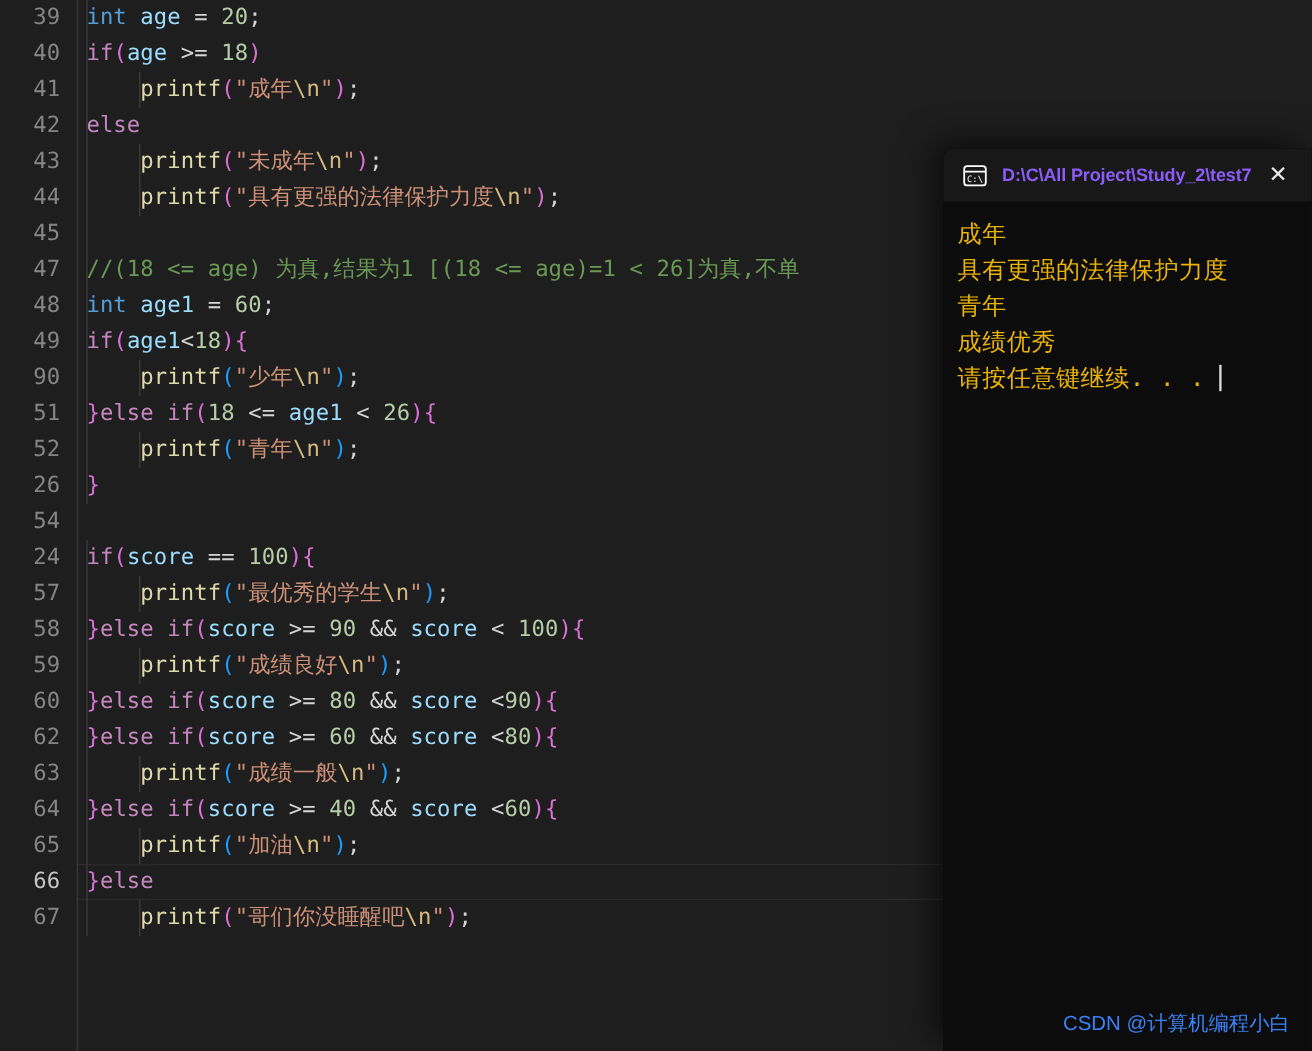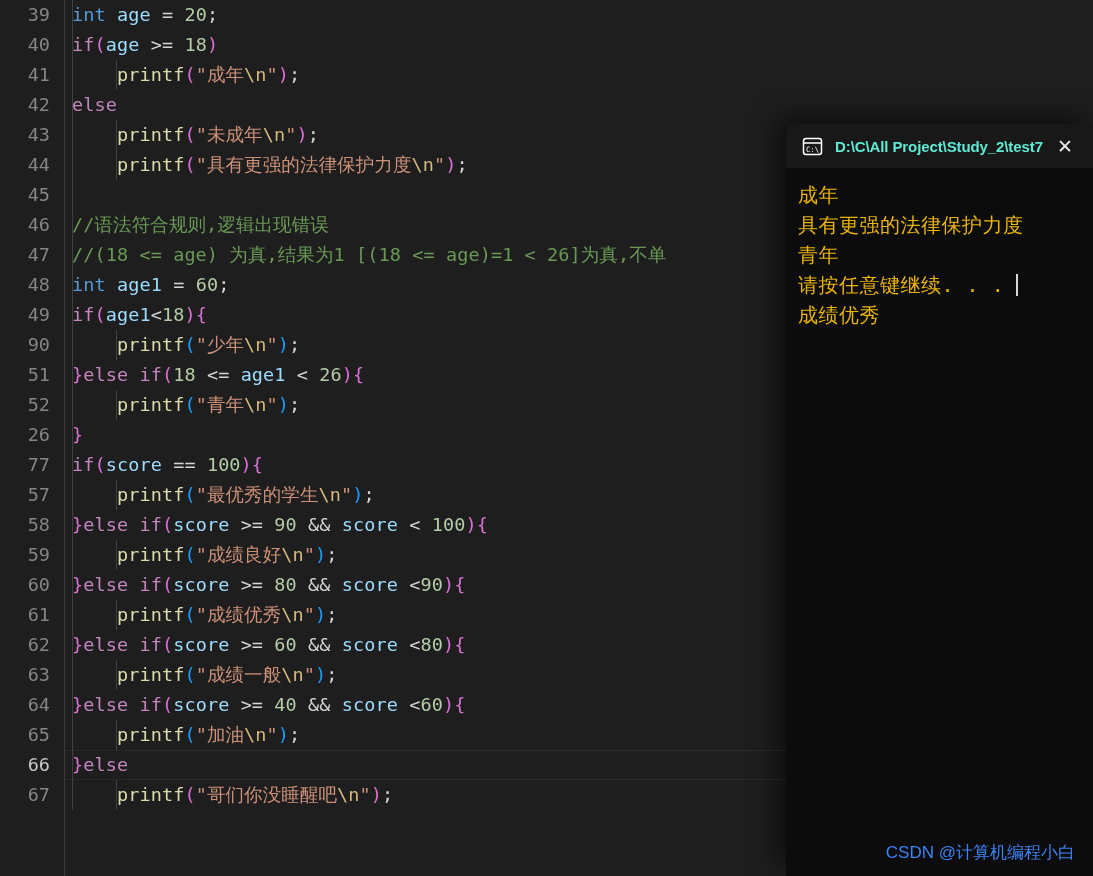--- a/index.html
+++ b/index.html
@@ -135,21 +135,21 @@
   }
 
   #console-icon {
     width: 21px;
     height: 21px;
     flex: 0 0 auto;
     margin-right: 12px;
   }
 
   #console-title {
-    color: #5eead4;
+    color: #8b5cf6;
     font-size: 15px;
     font-weight: bold;
     font-family: "Liberation Sans", "DejaVu Sans", sans-serif;
     white-space: nowrap;
     overflow: hidden;
     max-width: 218px;
     letter-spacing: -0.1px;
   }
 
   #console-close {
@@ -211,34 +211,33 @@
   <div id="gutter-rule"></div>
 
   <div id="code-area">
       <div class="line"><span class="lno">39</span><span class="guide" style="left: 72px;"></span><span class="ltext"><span class="t-key">int</span><span class="t-op"> </span><span class="t-var">age</span><span class="t-op"> = </span><span class="t-num">20</span><span class="t-punc">;</span></span></div>
       <div class="line"><span class="lno">40</span><span class="guide" style="left: 72px;"></span><span class="ltext"><span class="t-ctrl">if</span><span class="t-paren1">(</span><span class="t-var">age</span><span class="t-op"> &gt;= </span><span class="t-num">18</span><span class="t-paren1">)</span></span></div>
       <div class="line"><span class="lno">41</span><span class="guide" style="left: 72px;"></span><span class="guide" style="left: 116.48px;"></span><span class="ltext"><span class="t-fn">    printf</span><span class="t-paren1">(</span><span class="t-str">"成年</span><span class="t-esc">\n</span><span class="t-str">"</span><span class="t-paren1">)</span><span class="t-punc">;</span></span></div>
       <div class="line"><span class="lno">42</span><span class="guide" style="left: 72px;"></span><span class="ltext"><span class="t-ctrl">else</span></span></div>
       <div class="line"><span class="lno">43</span><span class="guide" style="left: 72px;"></span><span class="guide" style="left: 116.48px;"></span><span class="ltext"><span class="t-fn">    printf</span><span class="t-paren1">(</span><span class="t-str">"未成年</span><span class="t-esc">\n</span><span class="t-str">"</span><span class="t-paren1">)</span><span class="t-punc">;</span></span></div>
       <div class="line"><span class="lno">44</span><span class="guide" style="left: 72px;"></span><span class="guide" style="left: 116.48px;"></span><span class="ltext"><span class="t-fn">    printf</span><span class="t-paren1">(</span><span class="t-str">"具有更强的法律保护力度</span><span class="t-esc">\n</span><span class="t-str">"</span><span class="t-paren1">)</span><span class="t-punc">;</span></span></div>
       <div class="line"><span class="lno">45</span><span class="guide" style="left: 72px;"></span><span class="ltext"></span></div>
-      <div class="line"><span class="lno">46</span><span class="guide" style="left: 72px;"></span><span class="ltext"><span class="t-comment">//语法符合规则,逻辑出现错误</span></span></div>
       <div class="line"><span class="lno">47</span><span class="guide" style="left: 72px;"></span><span class="ltext"><span class="t-comment">//(18 &lt;= age) 为真,结果为1 [(18 &lt;= age)=1 &lt; 26]为真,不单</span></span></div>
       <div class="line"><span class="lno">48</span><span class="guide" style="left: 72px;"></span><span class="ltext"><span class="t-key">int</span><span class="t-op"> </span><span class="t-var">age1</span><span class="t-op"> = </span><span class="t-num">60</span><span class="t-punc">;</span></span></div>
       <div class="line"><span class="lno">49</span><span class="guide" style="left: 72px;"></span><span class="ltext"><span class="t-ctrl">if</span><span class="t-paren1">(</span><span class="t-var">age1</span><span class="t-op">&lt;</span><span class="t-num">18</span><span class="t-paren1">)</span><span class="t-paren1">{</span></span></div>
       <div class="line"><span class="lno">90</span><span class="guide" style="left: 72px;"></span><span class="guide" style="left: 116.48px;"></span><span class="ltext"><span class="t-fn">    printf</span><span class="t-paren2">(</span><span class="t-str">"少年</span><span class="t-esc">\n</span><span class="t-str">"</span><span class="t-paren2">)</span><span class="t-punc">;</span></span></div>
       <div class="line"><span class="lno">51</span><span class="guide" style="left: 72px;"></span><span class="ltext"><span class="t-paren1">}</span><span class="t-ctrl">else</span><span class="t-op"> </span><span class="t-ctrl">if</span><span class="t-paren1">(</span><span class="t-num">18</span><span class="t-op"> &lt;= </span><span class="t-var">age1</span><span class="t-op"> &lt; </span><span class="t-num">26</span><span class="t-paren1">)</span><span class="t-paren1">{</span></span></div>
       <div class="line"><span class="lno">52</span><span class="guide" style="left: 72px;"></span><span class="guide" style="left: 116.48px;"></span><span class="ltext"><span class="t-fn">    printf</span><span class="t-paren2">(</span><span class="t-str">"青年</span><span class="t-esc">\n</span><span class="t-str">"</span><span class="t-paren2">)</span><span class="t-punc">;</span></span></div>
       <div class="line"><span class="lno">26</span><span class="guide" style="left: 72px;"></span><span class="ltext"><span class="t-paren1">}</span></span></div>
-      <div class="line"><span class="lno">77</span><span class="guide" style="left: 72px;"></span><span class="ltext"><span class="t-ctrl">if</span><span class="t-paren1">(</span><span class="t-var">score</span><span class="t-op"> == </span><span class="t-num">100</span><span class="t-paren1">)</span><span class="t-paren1">{</span></span></div>
+      <div class="line"><span class="lno">54</span><span class="ltext"></span></div>
+      <div class="line"><span class="lno">24</span><span class="guide" style="left: 72px;"></span><span class="ltext"><span class="t-ctrl">if</span><span class="t-paren1">(</span><span class="t-var">score</span><span class="t-op"> == </span><span class="t-num">100</span><span class="t-paren1">)</span><span class="t-paren1">{</span></span></div>
       <div class="line"><span class="lno">57</span><span class="guide" style="left: 72px;"></span><span class="guide" style="left: 116.48px;"></span><span class="ltext"><span class="t-fn">    printf</span><span class="t-paren2">(</span><span class="t-str">"最优秀的学生</span><span class="t-esc">\n</span><span class="t-str">"</span><span class="t-paren2">)</span><span class="t-punc">;</span></span></div>
       <div class="line"><span class="lno">58</span><span class="guide" style="left: 72px;"></span><span class="ltext"><span class="t-paren1">}</span><span class="t-ctrl">else</span><span class="t-op"> </span><span class="t-ctrl">if</span><span class="t-paren1">(</span><span class="t-var">score</span><span class="t-op"> &gt;= </span><span class="t-num">90</span><span class="t-op"> &amp;&amp; </span><span class="t-var">score</span><span class="t-op"> &lt; </span><span class="t-num">100</span><span class="t-paren1">)</span><span class="t-paren1">{</span></span></div>
       <div class="line"><span class="lno">59</span><span class="guide" style="left: 72px;"></span><span class="guide" style="left: 116.48px;"></span><span class="ltext"><span class="t-fn">    printf</span><span class="t-paren2">(</span><span class="t-str">"成绩良好</span><span class="t-esc">\n</span><span class="t-str">"</span><span class="t-paren2">)</span><span class="t-punc">;</span></span></div>
       <div class="line"><span class="lno">60</span><span class="guide" style="left: 72px;"></span><span class="ltext"><span class="t-paren1">}</span><span class="t-ctrl">else</span><span class="t-op"> </span><span class="t-ctrl">if</span><span class="t-paren1">(</span><span class="t-var">score</span><span class="t-op"> &gt;= </span><span class="t-num">80</span><span class="t-op"> &amp;&amp; </span><span class="t-var">score</span><span class="t-op"> &lt;</span><span class="t-num">90</span><span class="t-paren1">)</span><span class="t-paren1">{</span></span></div>
-      <div class="line"><span class="lno">61</span><span class="guide" style="left: 72px;"></span><span class="guide" style="left: 116.48px;"></span><span class="ltext"><span class="t-fn">    printf</span><span class="t-paren2">(</span><span class="t-str">"成绩优秀</span><span class="t-esc">\n</span><span class="t-str">"</span><span class="t-paren2">)</span><span class="t-punc">;</span></span></div>
       <div class="line"><span class="lno">62</span><span class="guide" style="left: 72px;"></span><span class="ltext"><span class="t-paren1">}</span><span class="t-ctrl">else</span><span class="t-op"> </span><span class="t-ctrl">if</span><span class="t-paren1">(</span><span class="t-var">score</span><span class="t-op"> &gt;= </span><span class="t-num">60</span><span class="t-op"> &amp;&amp; </span><span class="t-var">score</span><span class="t-op"> &lt;</span><span class="t-num">80</span><span class="t-paren1">)</span><span class="t-paren1">{</span></span></div>
       <div class="line"><span class="lno">63</span><span class="guide" style="left: 72px;"></span><span class="guide" style="left: 116.48px;"></span><span class="ltext"><span class="t-fn">    printf</span><span class="t-paren2">(</span><span class="t-str">"成绩一般</span><span class="t-esc">\n</span><span class="t-str">"</span><span class="t-paren2">)</span><span class="t-punc">;</span></span></div>
       <div class="line"><span class="lno">64</span><span class="guide" style="left: 72px;"></span><span class="ltext"><span class="t-paren1">}</span><span class="t-ctrl">else</span><span class="t-op"> </span><span class="t-ctrl">if</span><span class="t-paren1">(</span><span class="t-var">score</span><span class="t-op"> &gt;= </span><span class="t-num">40</span><span class="t-op"> &amp;&amp; </span><span class="t-var">score</span><span class="t-op"> &lt;</span><span class="t-num">60</span><span class="t-paren1">)</span><span class="t-paren1">{</span></span></div>
       <div class="line"><span class="lno">65</span><span class="guide" style="left: 72px;"></span><span class="guide" style="left: 116.48px;"></span><span class="ltext"><span class="t-fn">    printf</span><span class="t-paren2">(</span><span class="t-str">"加油</span><span class="t-esc">\n</span><span class="t-str">"</span><span class="t-paren2">)</span><span class="t-punc">;</span></span></div>
       <div class="line active"><span class="lno">66</span><span class="guide" style="left: 72px;"></span><span class="ltext"><span class="t-paren1">}</span><span class="t-ctrl">else</span></span></div>
       <div class="line"><span class="lno">67</span><span class="guide" style="left: 72px;"></span><span class="guide" style="left: 116.48px;"></span><span class="ltext"><span class="t-fn">    printf</span><span class="t-paren1">(</span><span class="t-str">"哥们你没睡醒吧</span><span class="t-esc">\n</span><span class="t-str">"</span><span class="t-paren1">)</span><span class="t-punc">;</span></span></div>
     </div>
 
 </div>
 
@@ -253,19 +252,19 @@
       </svg>
     </span>
     <span id="console-title">D:\C\All Project\Study_2\test7</span>
     <span id="console-close">✕</span>
   </div>
 
   <div id="console-body">
       <div class="console-line">成年</div>
       <div class="console-line">具有更强的法律保护力度</div>
       <div class="console-line">青年</div>
+      <div class="console-line">成绩优秀</div>
       <div class="console-line">请按任意键继续. . .<span class="caret"></span></div>
-      <div class="console-line">成绩优秀</div>
     </div>
 
 </div>
 
 <div id="watermark">CSDN @计算机编程小白</div>
 
 </body></html>

